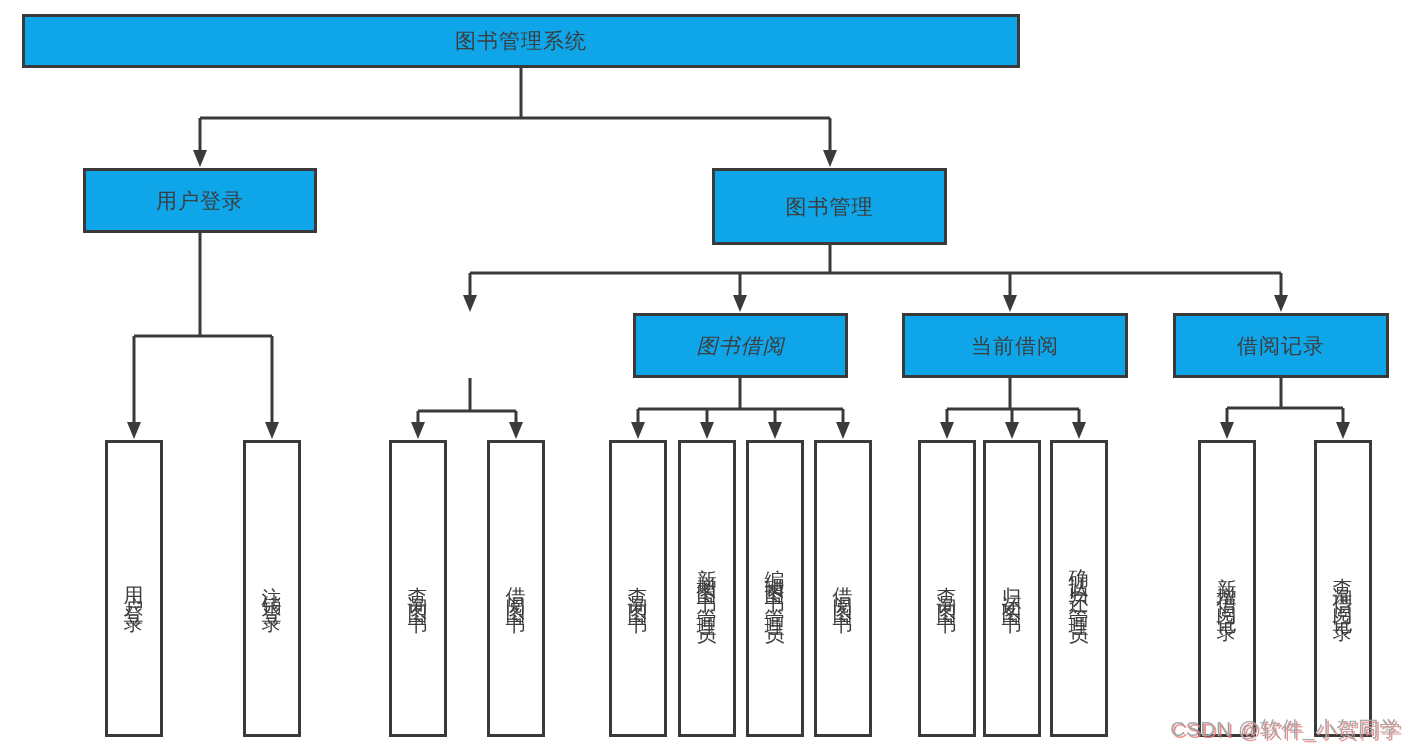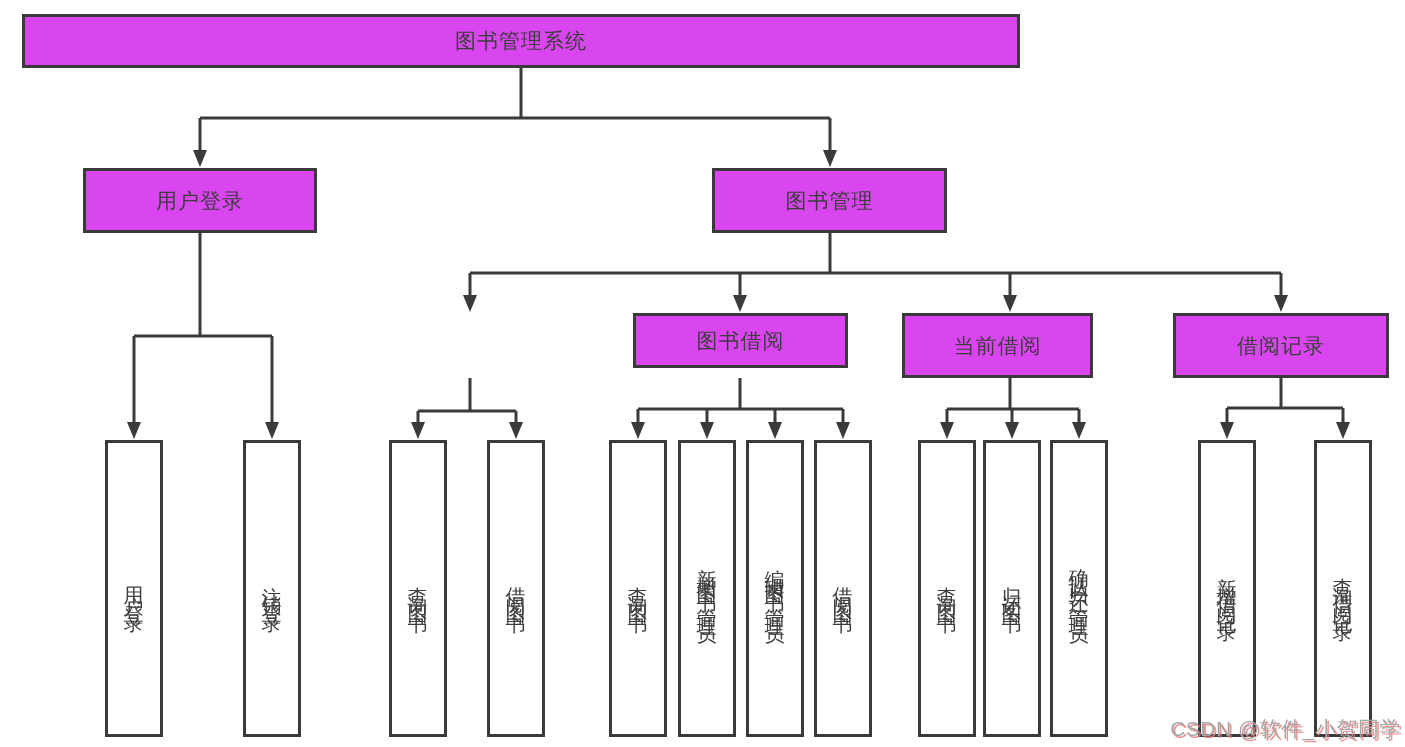--- a/index.html
+++ b/index.html
@@ -6,21 +6,21 @@
   .canvas{
     position:relative;
     width:1405px;height:747px;
     background:#ffffff;
     font-family:"Liberation Sans","DejaVu Sans",sans-serif;
     overflow:hidden;
   }
   svg.wires{position:absolute;left:0;top:0;width:1405px;height:747px;}
   .node{
     position:absolute;
-    background:#d946ef;
+    background:#0ea5e9;
     border:3px solid #3a3a3a;
     display:flex;align-items:center;justify-content:center;
     box-sizing:border-box;
     color:#3d3d3d;
     font-size:21px;
     letter-spacing:1px;
     z-index:2;
   }
   .leaf{
     position:absolute;
@@ -97,28 +97,28 @@
     </g>
   </svg>
 
   <div class="node" style="left:22px;top:14px;width:998px;height:54px;">
     <span>图书管理系统</span>
   </div>
 
   <div class="node" style="left:83px;top:168px;width:234px;height:65px;">
     <span>用户登录</span>
   </div>
-  <div class="node" style="left:712px;top:168px;width:235px;height:65px;">
+  <div class="node" style="left:712px;top:168px;width:235px;height:77px;">
     <span>图书管理</span>
   </div>
 
-  <div class="node" style="left:633px;top:313px;width:215px;height:55px;">
+  <div class="node" style="left:633px;top:313px;width:215px;height:65px;font-style:italic;">
     <span>图书借阅</span>
   </div>
-  <div class="node" style="left:902px;top:313px;width:191px;height:65px;">
+  <div class="node" style="left:902px;top:313px;width:226px;height:65px;">
     <span>当前借阅</span>
   </div>
   <div class="node" style="left:1173px;top:313px;width:216px;height:65px;">
     <span>借阅记录</span>
   </div>
 
   <div class="leaf" style="left:105px;top:440px;">
     <span>用户登录</span>
   </div>
   <div class="leaf" style="left:243px;top:440px;">

